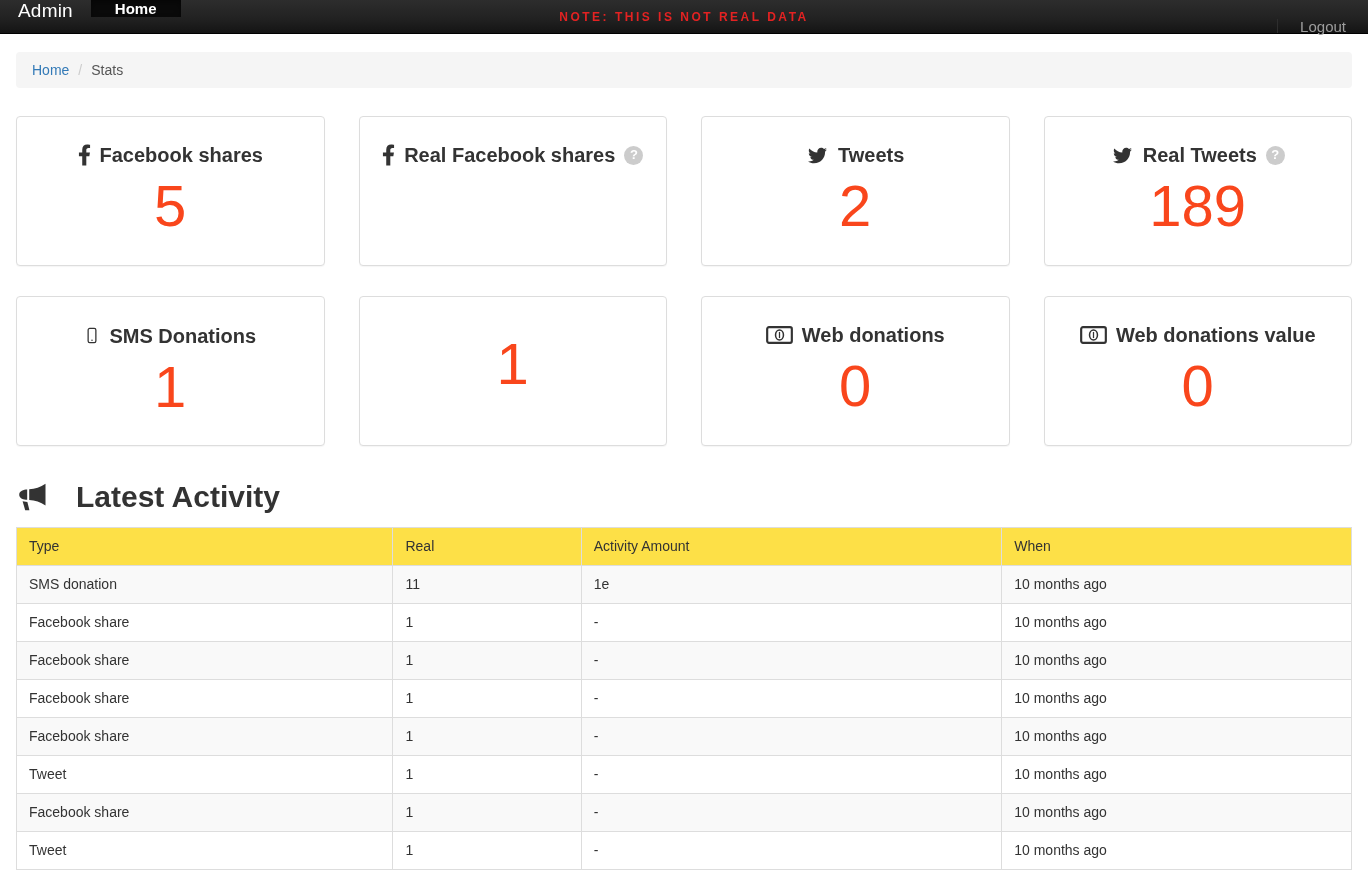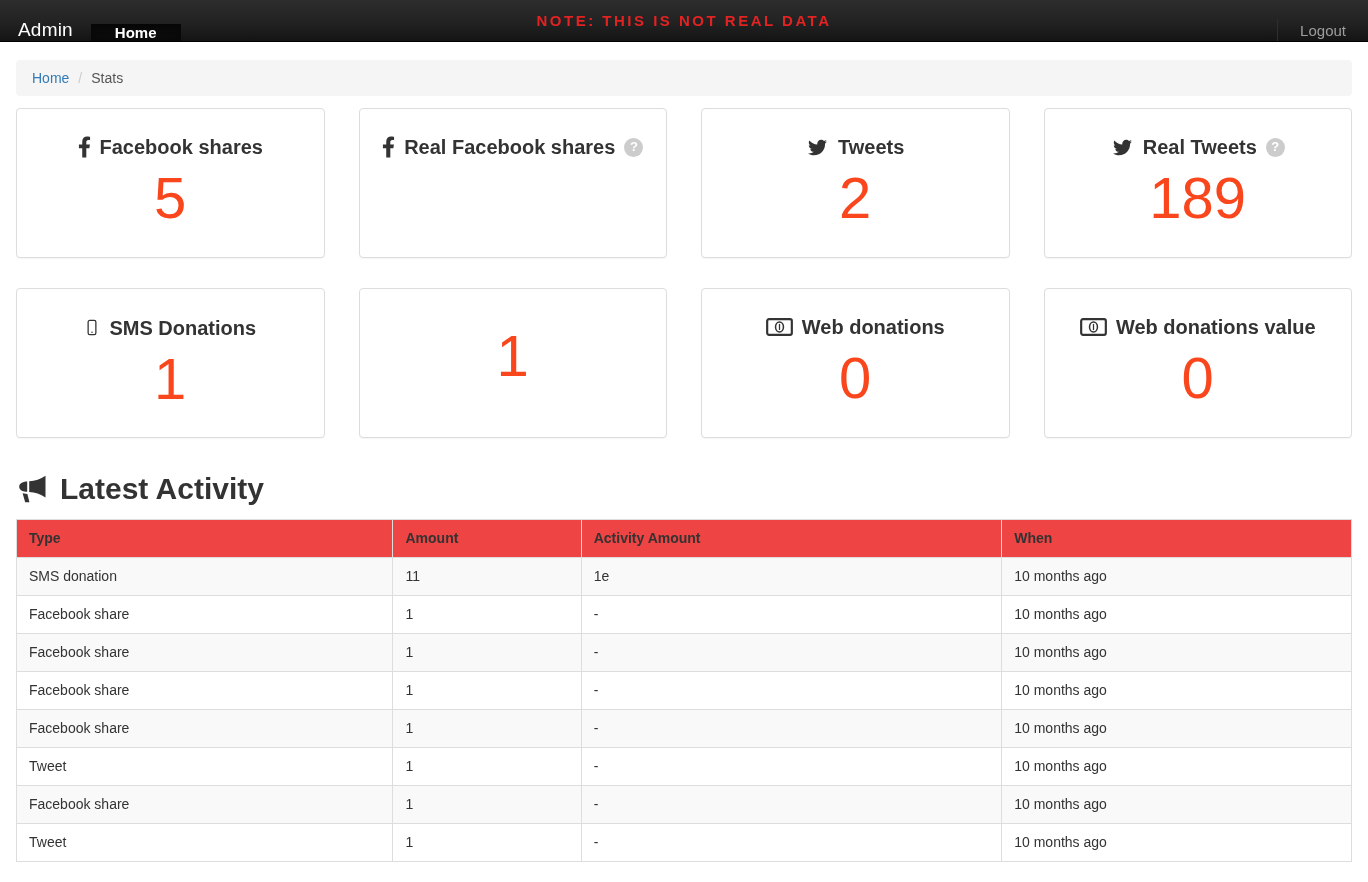--- a/index.html
+++ b/index.html
@@ -9,25 +9,25 @@
     background: #ffffff;
     color: #333;
     --accent: #f9461c;
     --note-red: #e32222;
     --link-blue: #337ab7;
   }
 
   
   .navbar {
     position: relative;
-    height: 42px;
+    height: 34px;
     background: linear-gradient(to bottom, #2d2d2d 0%, #222222 55%, #141414 100%);
     border-bottom: 1px solid #000;
     display: flex;
-    align-items: flex-end;
+    align-items: flex-start;
   }
   .navbar-brand {
     color: #fff;
     font-size: 19px;
     text-decoration: none;
     display: flex;
     align-items: center;
     padding: 0 18px 0 18px;
     letter-spacing: 0.2px;
   }
@@ -45,21 +45,21 @@
     color: #ffffff;
     box-shadow: inset 0 3px 6px rgba(0,0,0,0.4);
   }
   .navbar-note {
     position: absolute;
     left: 0; right: 0; top: 0; bottom: 0;
     display: flex;
     align-items: center;
     justify-content: center;
     color: var(--note-red);
-    font-size: 15px;
+    font-size: 12px;
     font-weight: bold;
     letter-spacing: 2.5px;
     pointer-events: none;
   }
   .navbar-logout {
     position: absolute;
     right: 0; top: 0; bottom: 0;
     display: flex;
     align-items: center;
     padding: 0 22px;
@@ -83,21 +83,21 @@
     display: flex;
     align-items: center;
     gap: 9px;
   }
   .breadcrumb a { color: var(--link-blue); text-decoration: none; }
   .breadcrumb .sep { color: #ccc; }
   .breadcrumb .current { color: #555; }
 
   
   .stats-grid {
-    margin-top: 12px;
+    margin-top: 28px;
     display: grid;
     grid-template-columns: repeat(4, 1fr);
     gap: 30px 34px;
   }
   .stat-card {
     height: 150px;
     background: #fff;
     border: 1px solid #ddd;
     border-radius: 4px;
     box-shadow: 0 1px 1px rgba(0,0,0,0.04);
@@ -135,39 +135,39 @@
   }
 
   
   .activity-heading {
     margin: 34px 0 13px 0;
     font-size: 30px;
     font-weight: bold;
     color: #333;
     display: flex;
     align-items: center;
-    gap: 12px;
+    gap: 28px;
   }
   .activity-heading svg { display: block; }
 
   table.activity-table {
     width: 100%;
     border-collapse: collapse;
     font-size: 14px;
     color: #333;
     border: 1px solid #ddd;
   }
   .activity-table th, .activity-table td {
     border: 1px solid #ddd;
     padding: 10px 12px;
     text-align: left;
     font-weight: normal;
     line-height: 17px;
   }
-  .activity-table th { font-weight: bold; background: #ef4444; margin-left: 40px; }
+  .activity-table th { font-weight: normal; background: #fde047; margin-left: 40px; }
   .activity-table tbody tr:nth-child(odd) td { background: #f9f9f9; }
 </style>
 </head>
 <body style="--accent: #f9461c; --note-red: #e32222; --link-blue: #337ab7;">
 
 <nav class="navbar">
   <a href="#" class="navbar-brand">Admin</a>
   <a href="#" class="nav-item active">Home</a>
   <div class="navbar-note">NOTE: THIS IS NOT REAL DATA</div>
   <a href="#" class="navbar-logout">Logout</a>
@@ -296,21 +296,21 @@
   <table class="activity-table" id="activity-table">
     <colgroup id="activity-colgroup">
         <col style="width: 28.2%;">
         <col style="width: 14.1%;">
         <col style="width: 31.5%;">
         <col style="width: 26.2%;">
       </colgroup>
     <thead>
         <tr>
           <th>Type</th>
-          <th>Amount</th>
+          <th>Real</th>
           <th>Activity Amount</th>
           <th>When</th>
         </tr>
       </thead>
     <tbody>
         <tr>
           <td>SMS donation</td>
           <td>11</td>
           <td>1e</td>
           <td>10 months ago</td>

